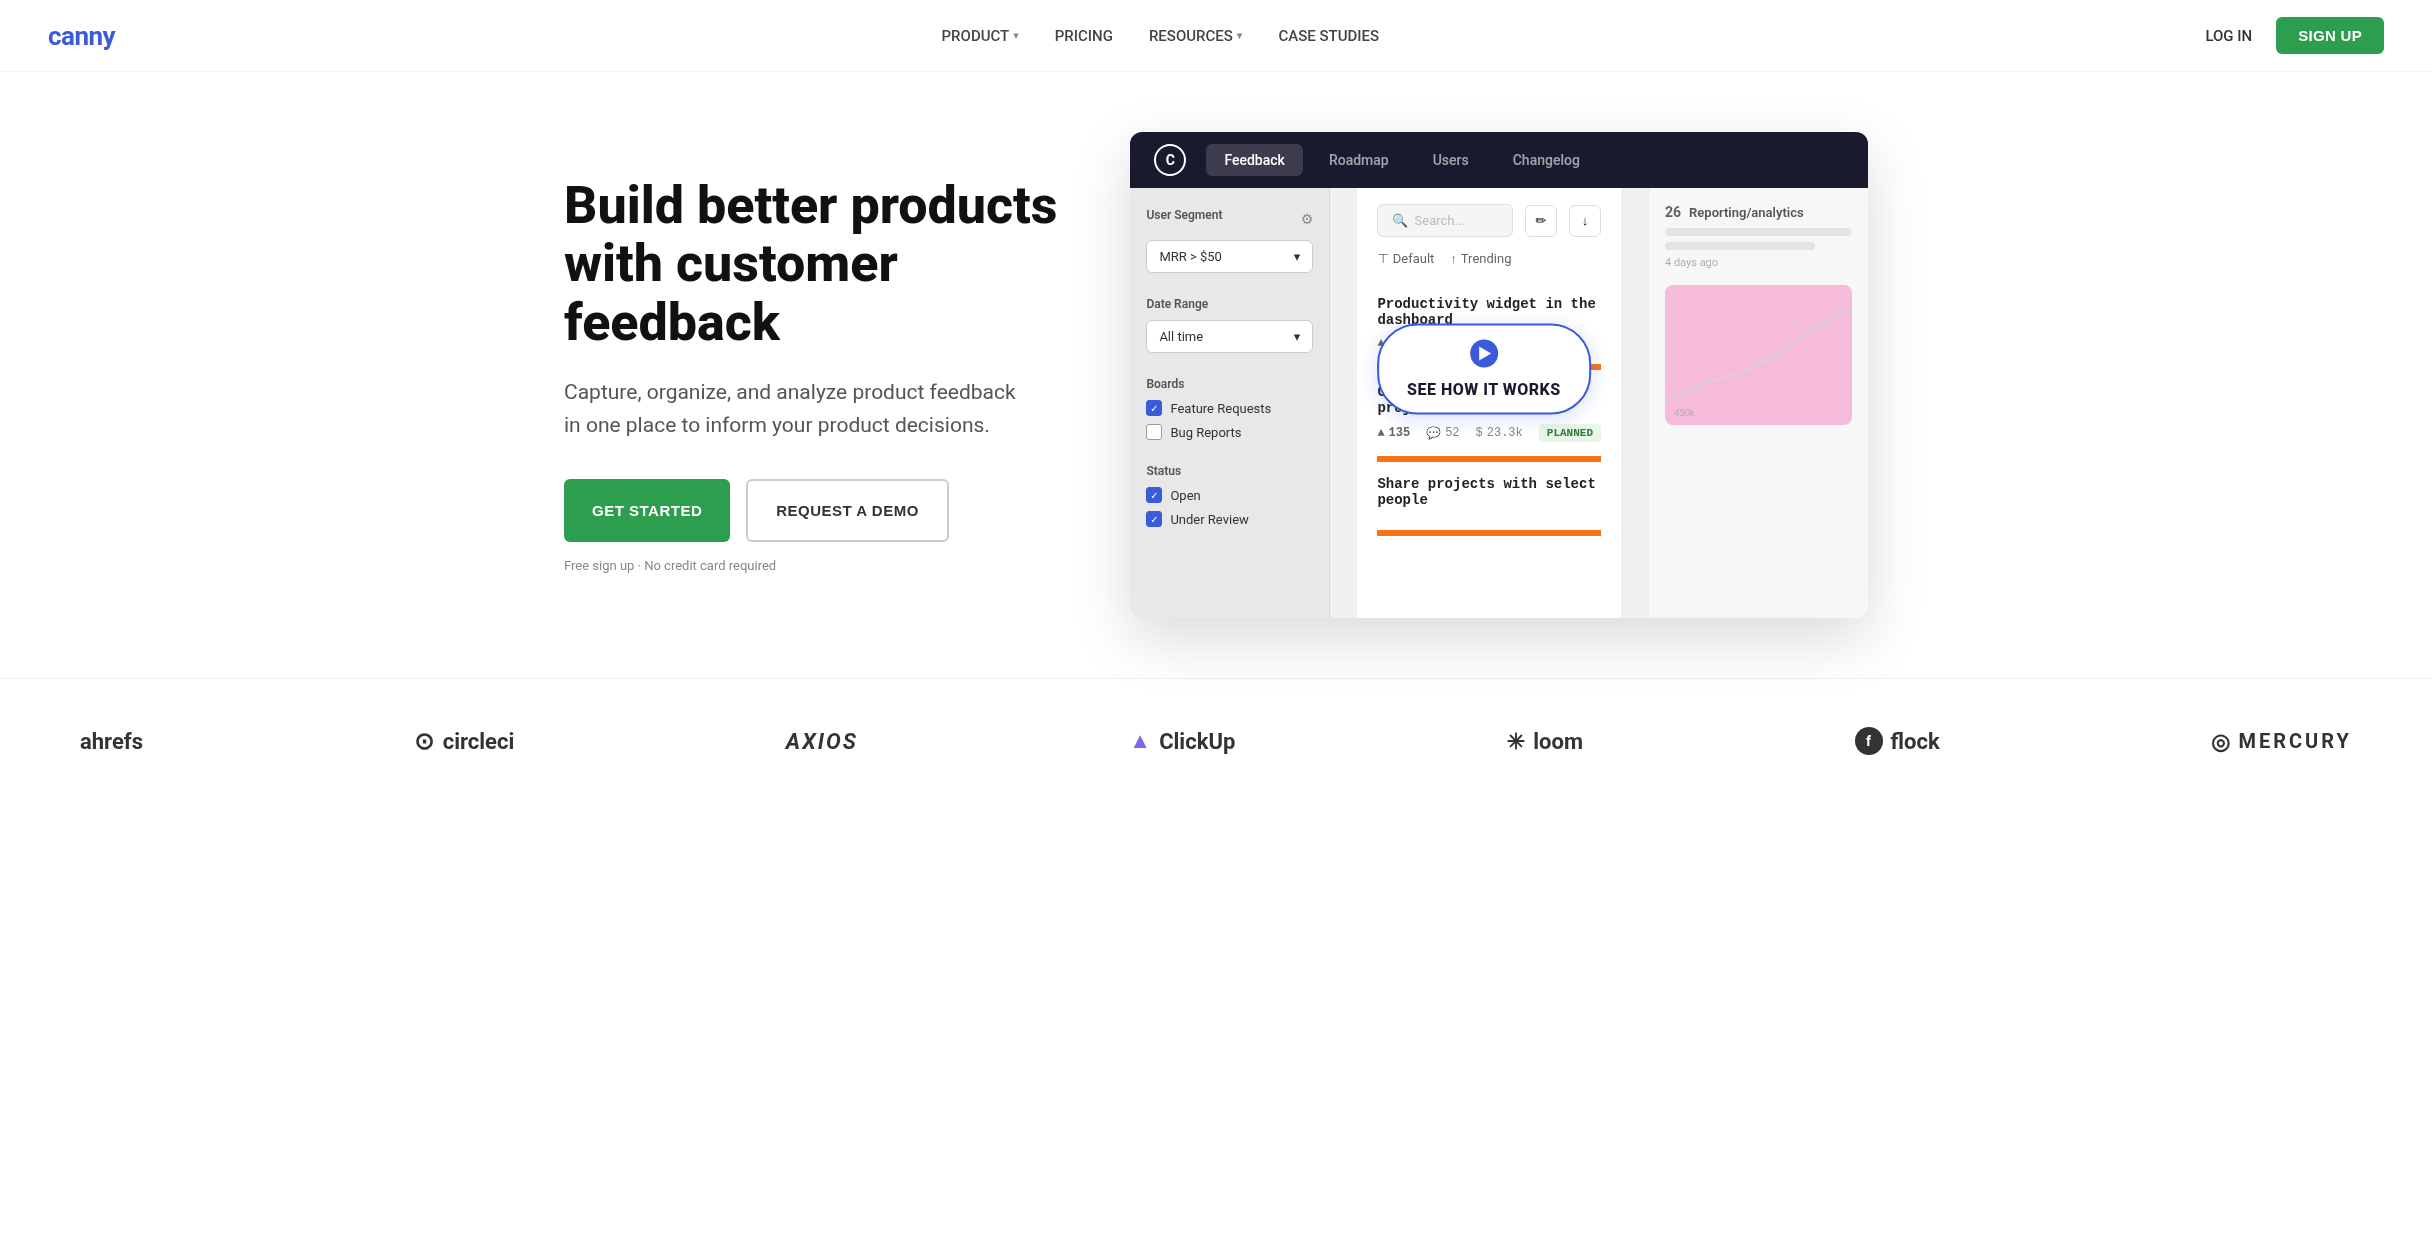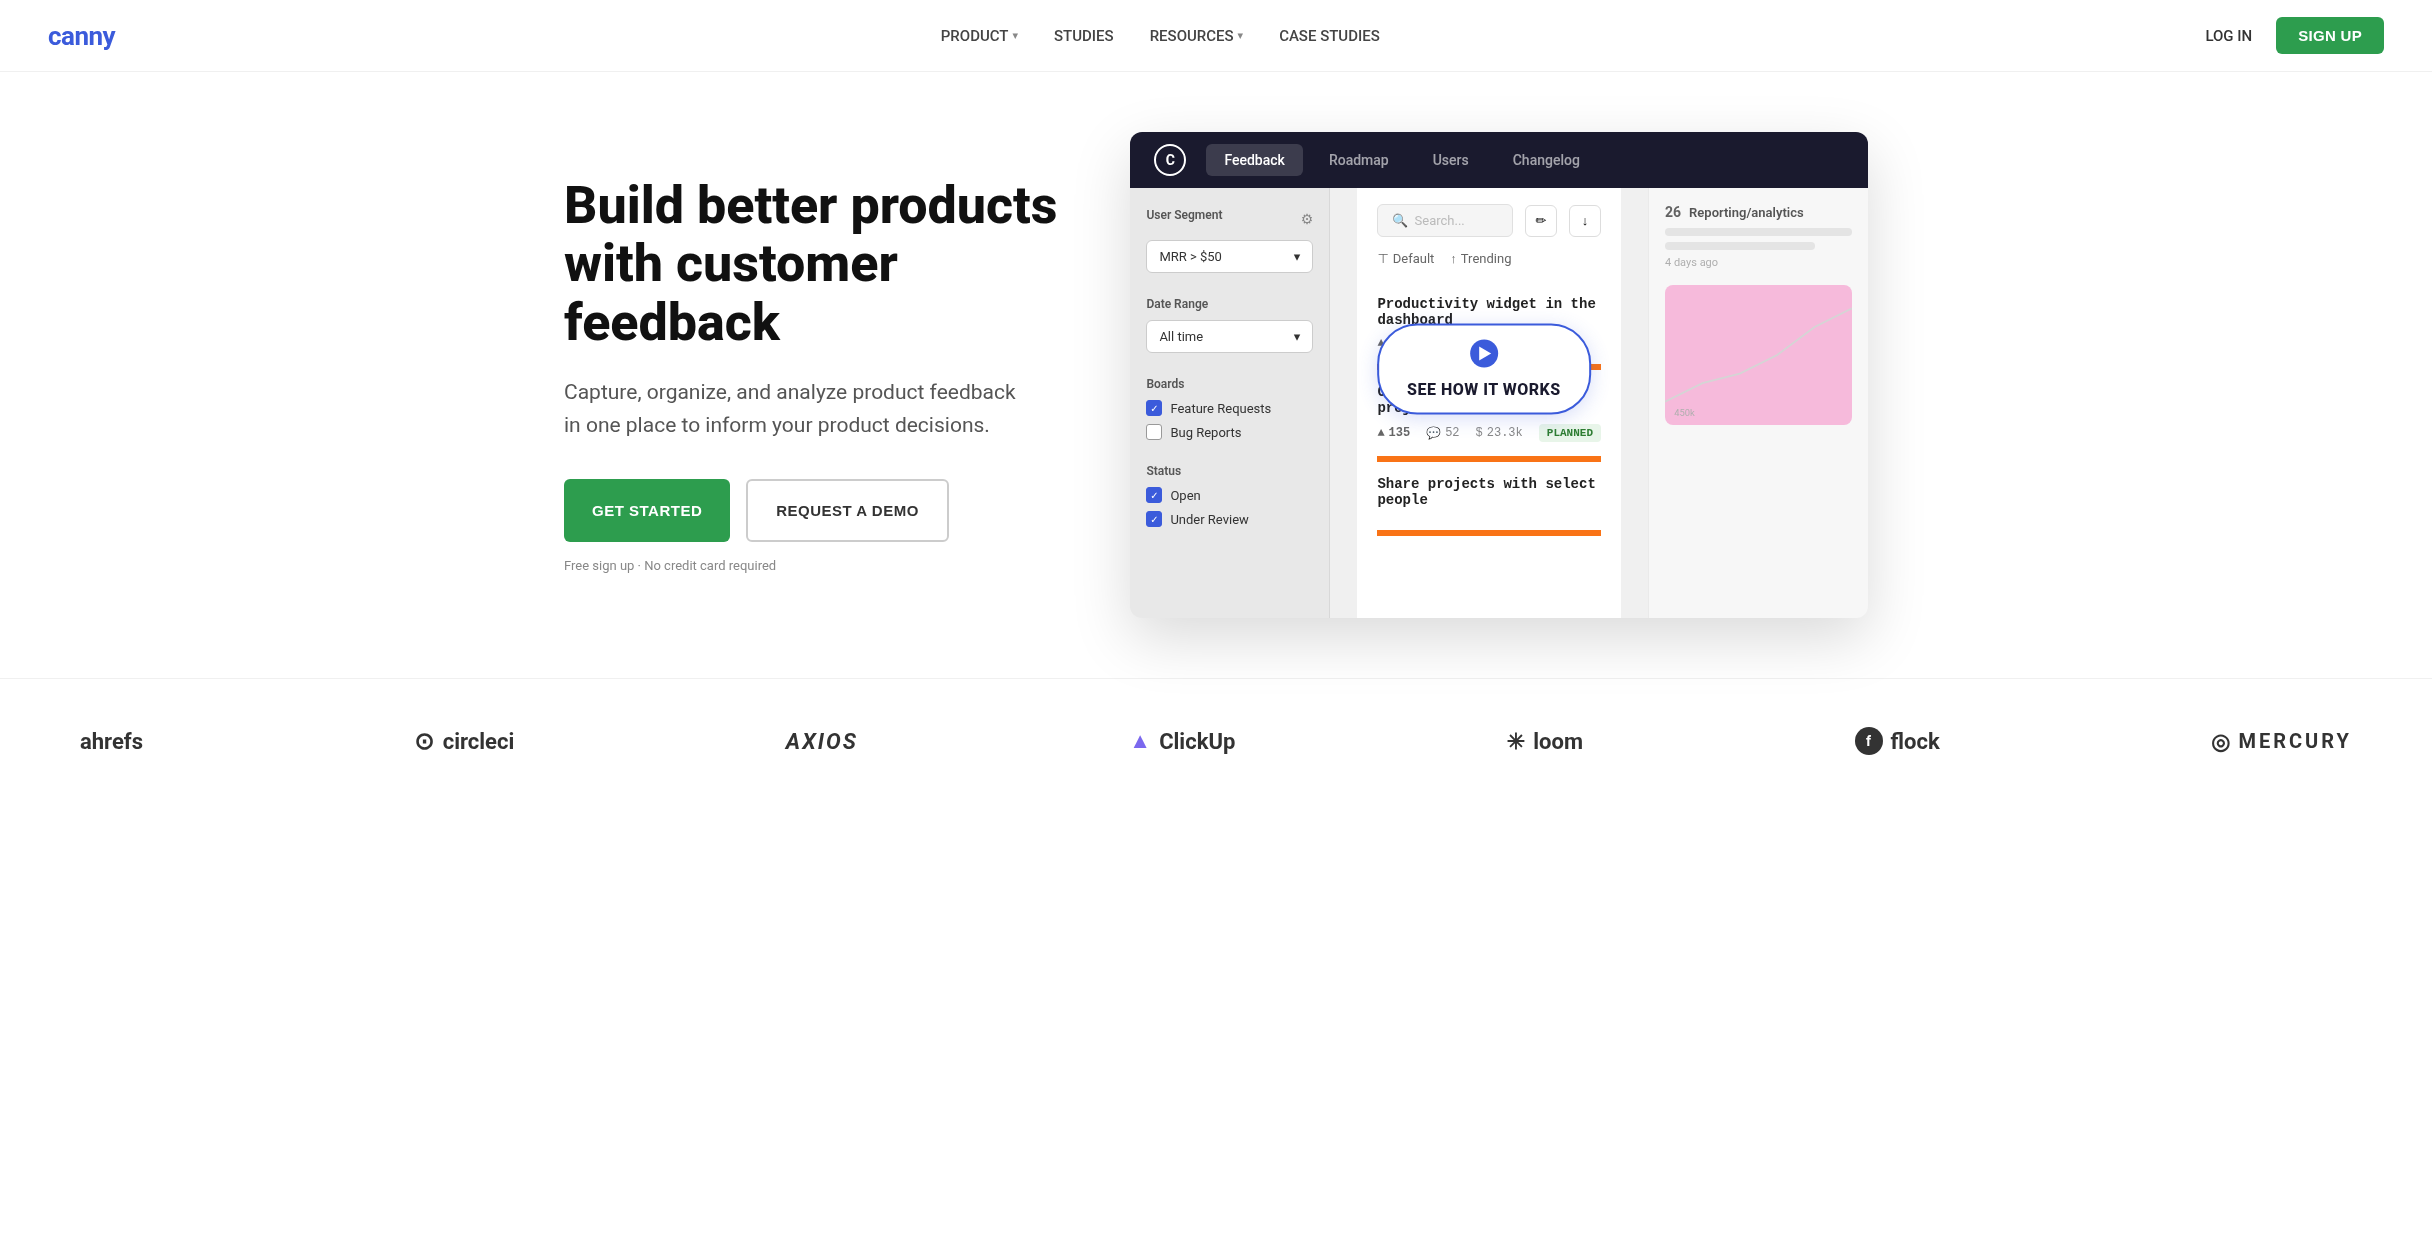--- a/index.html
+++ b/index.html
@@ -159,21 +159,21 @@
 <nav>
   <div>
     <span class="nav-logo">canny</span>
   </div>
   <div class="nav-links">
     <a class="nav-link">
       <span>PRODUCT</span>
       <span class="chevron">▾</span>
     </a>
     <a class="nav-link">
-      <span>STUDIES</span>
+      <span>PRICING</span>
     </a>
     <a class="nav-link">
       <span>RESOURCES</span>
       <span class="chevron">▾</span>
     </a>
     <a class="nav-link">
       <span>CASE STUDIES</span>
     </a>
   </div>
   <div class="nav-actions">

